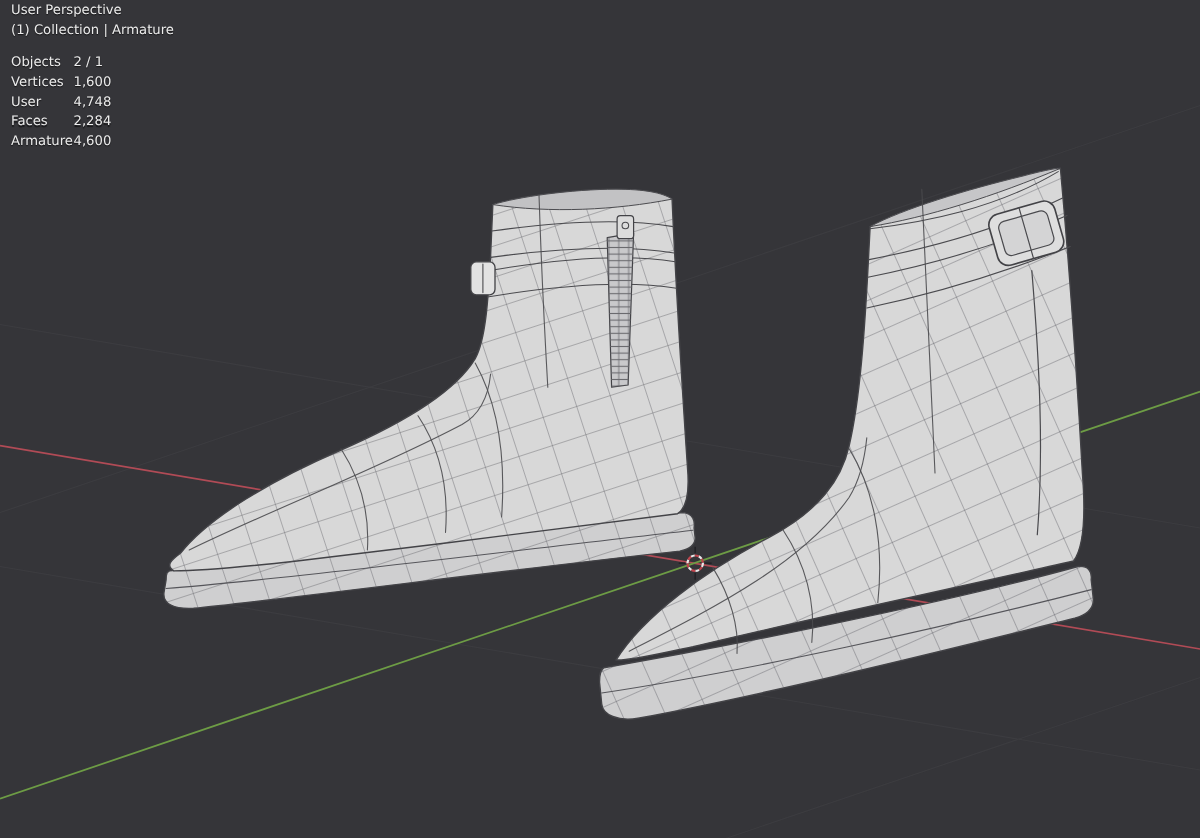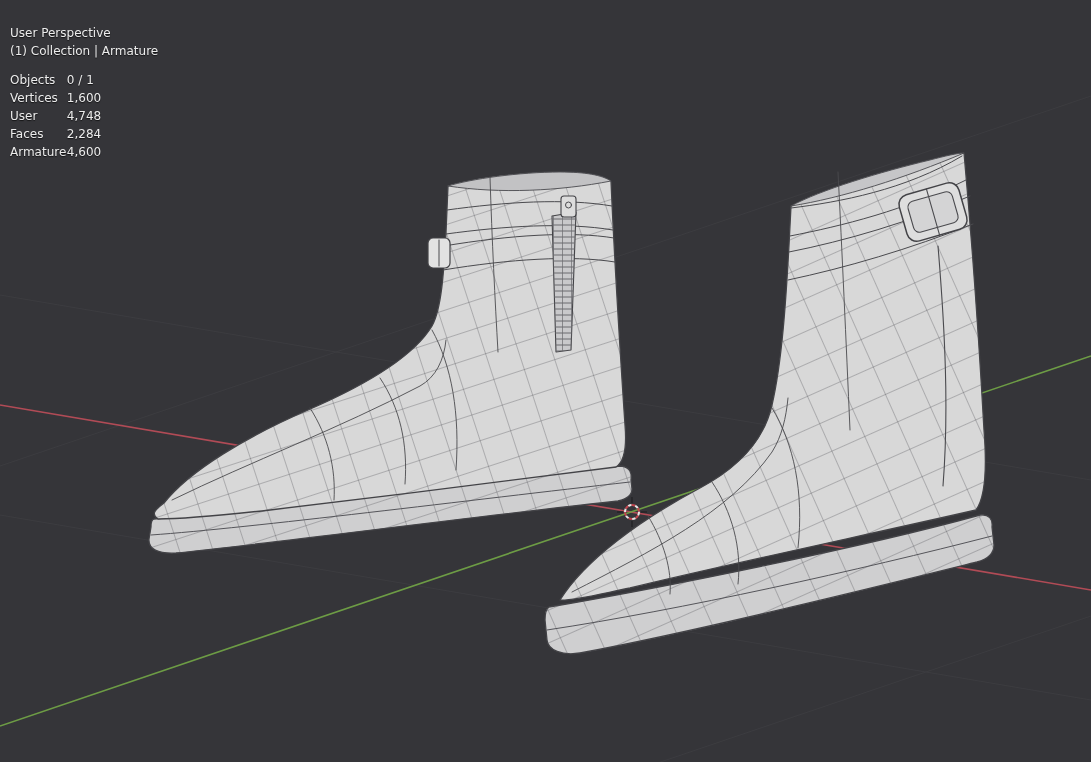--- a/index.html
+++ b/index.html
@@ -16,21 +16,21 @@
     width: 1091px;
     height: 762px;
   }
   .viewport svg {
     position: absolute;
     inset: 0;
     display: block;
   }
   .overlay {
     position: absolute;
-    top: 24px;
+    top: 0;
     left: 10px;
     color: #ececec;
     font-size: 12px;
     line-height: 18px;
     text-shadow: 0 1px 1px rgba(0,0,0,0.65);
     user-select: none;
     pointer-events: none;
   }
   .overlay .hdr { margin-bottom: 0; }
   .stats { margin-top: 11px; }
@@ -161,21 +161,21 @@
     </g>
   </svg>
 
   <div class="overlay">
     <div class="hdr">User Perspective</div>
     <div class="hdr">(1) Collection | Armature</div>
 
     <div class="stats">
       <div class="stat-row">
         <span class="stat-label">Objects</span>
-        <span class="stat-value">0 / 1</span>
+        <span class="stat-value">2 / 1</span>
       </div>
       <div class="stat-row">
         <span class="stat-label">Vertices</span>
         <span class="stat-value">1,600</span>
       </div>
       <div class="stat-row">
         <span class="stat-label">User</span>
         <span class="stat-value">4,748</span>
       </div>
       <div class="stat-row">

